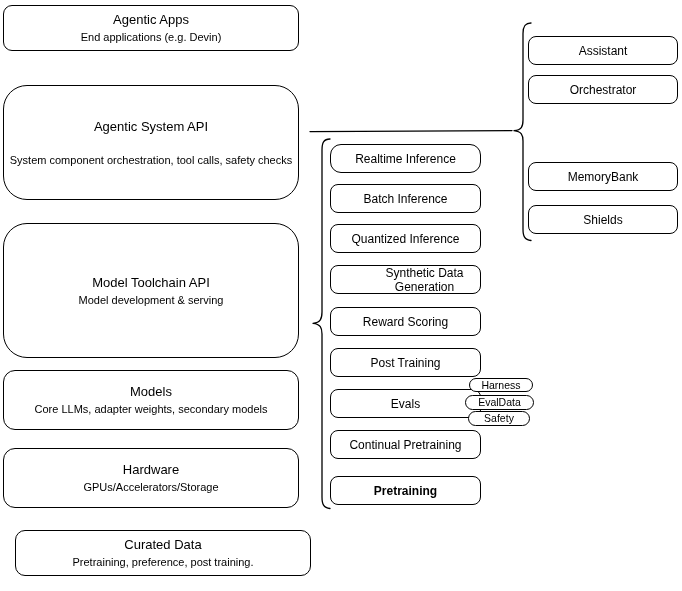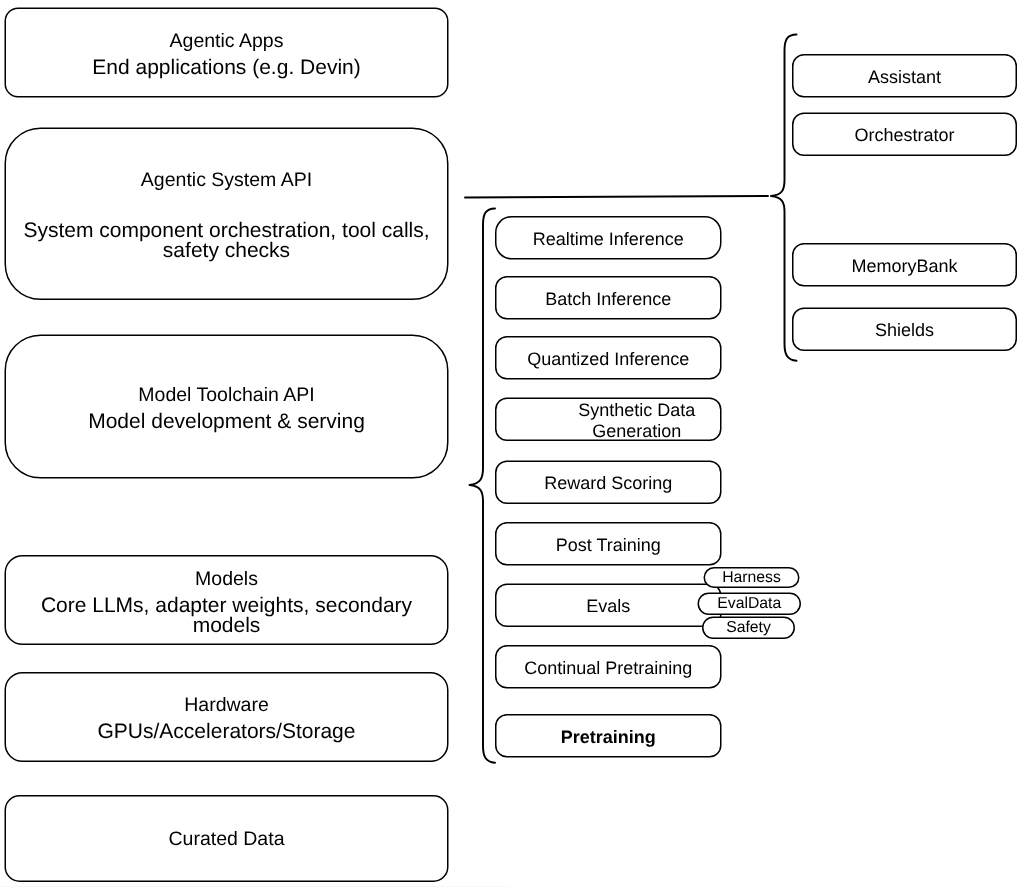--- a/index.html
+++ b/index.html
@@ -23,21 +23,21 @@
   .box{
     position:absolute;
     border:1.3px solid var(--stroke);
     background:var(--bg);
     display:flex;flex-direction:column;
     align-items:center;justify-content:center;
     text-align:center;
   }
   .stackbox{left:3px;width:296px;}
   .stackbox .title{font-size:13px;line-height:16px;}
-  .stackbox .subtitle{font-size:14px;line-height:13px;margin-top:3px;}
+  .stackbox .subtitle{font-size:11px;line-height:13px;margin-top:3px;}
 
   .itembox{
     font-size:12px;line-height:14px;
     border-radius:8px;
   }
   .mid{left:330px;width:151px;height:29px;}
   .right{left:528px;width:150px;height:29px;}
 
   .pill{
     position:absolute;
@@ -55,42 +55,43 @@
 
   <svg class="wires" viewBox="0 0 682 591" xmlns="http://www.w3.org/2000/svg">
 
     <path class="wire" d="M310,131.6 L512,130.6"></path>
 
     <path class="wire" d="M330,139 C323.5,139 322,143 322,150 L322,312 C322,318.5 320.5,322.5 313,323.3 C320.5,324 322,328 322,334 L322,497 C322,504 323.5,508 330,508.5"></path>
 
     <path class="wire" d="M531,23 C524.5,23 523,27 523,33.5 L523,120 C523,126.5 521.5,130 514,130.7 C521.5,131.5 523,135 523,141 L523,229 C523,236 524.5,240 531,240.5"></path>
   </svg>
 
-  <div class="box stackbox" style="top:5px;height:60px;border-radius:9px;">
+  <div class="box stackbox" style="top:5px;height:46px;border-radius:9px;">
     <div class="title">Agentic Apps</div>
     <div class="subtitle">End applications (e.g. Devin)</div>
   </div>
   <div class="box stackbox" style="top:85px;height:115px;border-radius:24px;gap:16px;">
     <div class="title">Agentic System API</div>
     <div class="subtitle">System component orchestration, tool calls, safety checks</div>
   </div>
-  <div class="box stackbox" style="top:223px;height:96px;border-radius:24px;">
+  <div class="box stackbox" style="top:223px;height:135px;border-radius:24px;">
     <div class="title">Model Toolchain API</div>
     <div class="subtitle">Model development &amp; serving</div>
   </div>
   <div class="box stackbox" style="top:370px;height:60px;border-radius:12px;">
     <div class="title">Models</div>
     <div class="subtitle">Core LLMs, adapter weights, secondary models</div>
   </div>
   <div class="box stackbox" style="top:448px;height:60px;border-radius:12px;">
     <div class="title">Hardware</div>
     <div class="subtitle">GPUs/Accelerators/Storage</div>
   </div>
-  <div class="box stackbox" style="top:530px;height:58px;border-radius:10px;">
+  <div class="box stackbox" style="top:530px;height:46px;border-radius:10px;margin-left:12px;">
     <div class="title">Curated Data</div>
+    <div class="subtitle">Pretraining, preference, post training.</div>
   </div>
 
   <div class="box itembox mid" style="top:144px;border-radius:11px;">
       <span>Realtime Inference</span>
     </div>
   <div class="box itembox mid" style="top:184px;">
       <span>Batch Inference</span>
     </div>
   <div class="box itembox mid" style="top:224px;">
       <span>Quantized Inference</span>

